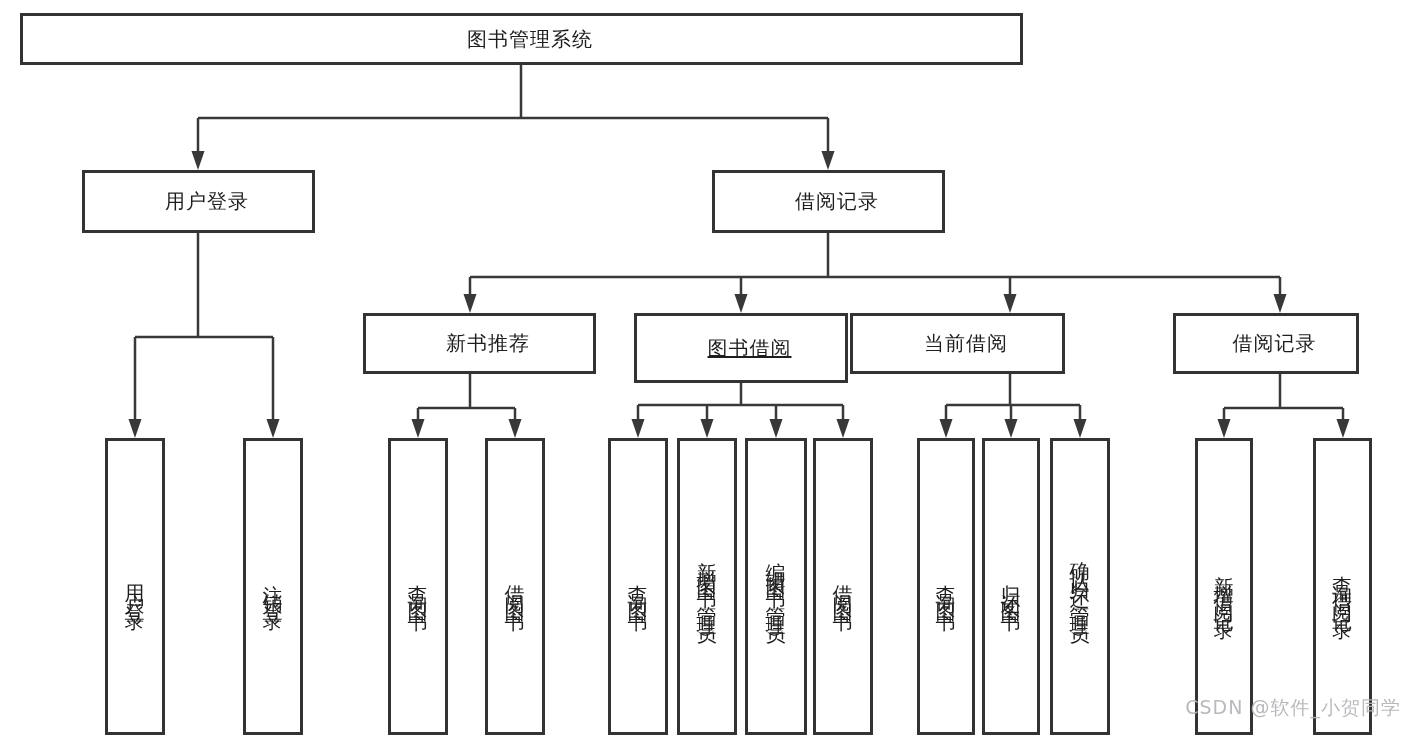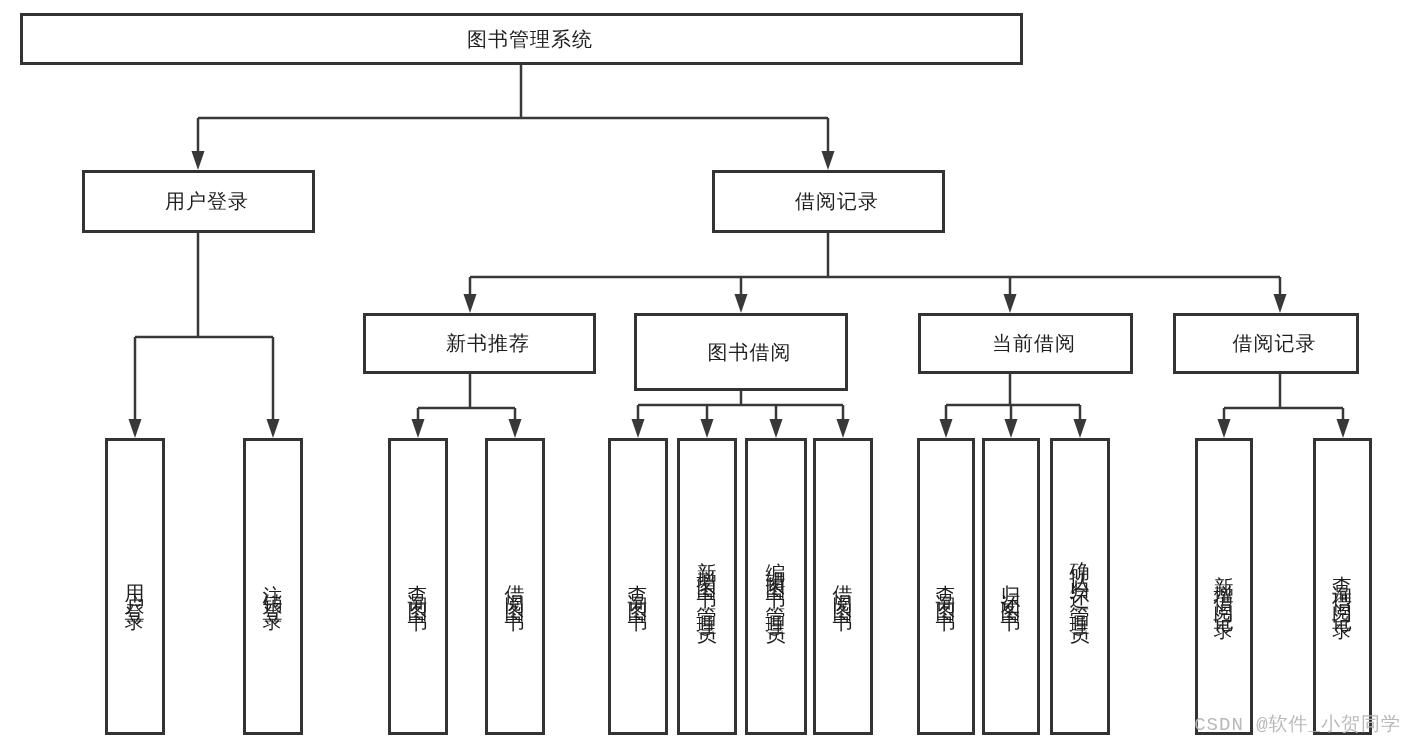--- a/index.html
+++ b/index.html
@@ -14,24 +14,23 @@
     border:3px solid #333333;color:#1e1e1e;z-index:2;
     display:flex;align-items:center;justify-content:center;
     font-size:20px;letter-spacing:1px;padding-left:17px;
   }
   .node.vertical{
     writing-mode:vertical-lr;text-orientation:mixed;
     letter-spacing:9px;font-size:20px;line-height:1;
     padding:6px 0;
   }
   #watermark{
-    position:absolute;right:4px;bottom:10px;z-index:3;
+    position:absolute;right:4px;bottom:26px;z-index:3;
     font-size:19px;color:#b6b6ba;letter-spacing:1px;opacity:.95;
     white-space:nowrap;
-    font-family:Liberation Mono, monospace;
   }
 </style>
 </head>
 <body>
 
 <div id="canvas">
   <svg id="connectors" width="1405" height="747" xmlns="http://www.w3.org/2000/svg">
       <path d="M 521 65 L 521 118 M 198 118 L 828 118 M 198 118 L 198 154 M 828 118 L 828 154" stroke="#383838" stroke-width="2.5" fill="none"></path>
       <polygon points="191.5,151 204.5,151 198,170" fill="#383838"></polygon>
       <polygon points="821.5,151 834.5,151 828,170" fill="#383838"></polygon>
@@ -57,22 +56,22 @@
       <polygon points="1073.5,419 1086.5,419 1080,438" fill="#383838"></polygon>
       <path d="M 1280 374 L 1280 408 M 1224 408 L 1343 408 M 1224 408 L 1224 422 M 1343 408 L 1343 422" stroke="#383838" stroke-width="2.5" fill="none"></path>
       <polygon points="1217.5,419 1230.5,419 1224,438" fill="#383838"></polygon>
       <polygon points="1336.5,419 1349.5,419 1343,438" fill="#383838"></polygon>
     </svg>
   <div id="nodes">
       <div class="node" style="left: 20px; top: 13px; width: 1003px; height: 52px;">图书管理系统</div>
       <div class="node" style="left: 82px; top: 170px; width: 233px; height: 63px;">用户登录</div>
       <div class="node" style="left: 712px; top: 170px; width: 233px; height: 63px;">借阅记录</div>
       <div class="node" style="left: 363px; top: 313px; width: 233px; height: 61px;">新书推荐</div>
-      <div class="node" style="left: 634px; top: 313px; width: 214px; height: 78px;">图书借阅</div>
-      <div class="node" style="left: 918px; top: 313px; width: 215px; height: 61px;">当前借阅</div>
+      <div class="node" style="left: 634px; top: 313px; width: 214px; height: 70px; text-decoration: underline;">图书借阅</div>
+      <div class="node" style="left: 850px; top: 313px; width: 215px; height: 61px;">当前借阅</div>
       <div class="node" style="left: 1173px; top: 313px; width: 186px; height: 61px;">借阅记录</div>
       <div class="node vertical" style="left: 105px; top: 438px; width: 60px; height: 297px;">用户登录</div>
       <div class="node vertical" style="left: 243px; top: 438px; width: 60px; height: 297px;">注销登录</div>
       <div class="node vertical" style="left: 388px; top: 438px; width: 60px; height: 297px;">查询图书</div>
       <div class="node vertical" style="left: 485px; top: 438px; width: 60px; height: 297px;">借阅图书</div>
       <div class="node vertical" style="left: 608px; top: 438px; width: 60px; height: 297px;">查询图书</div>
       <div class="node vertical" style="left: 677px; top: 438px; width: 60px; height: 297px;">新增图书（管理员）</div>
       <div class="node vertical" style="left: 745px; top: 438px; width: 62px; height: 297px;">编辑图书（管理员）</div>
       <div class="node vertical" style="left: 813px; top: 438px; width: 60px; height: 297px;">借阅图书</div>
       <div class="node vertical" style="left: 917px; top: 438px; width: 58px; height: 297px;">查询图书</div>

